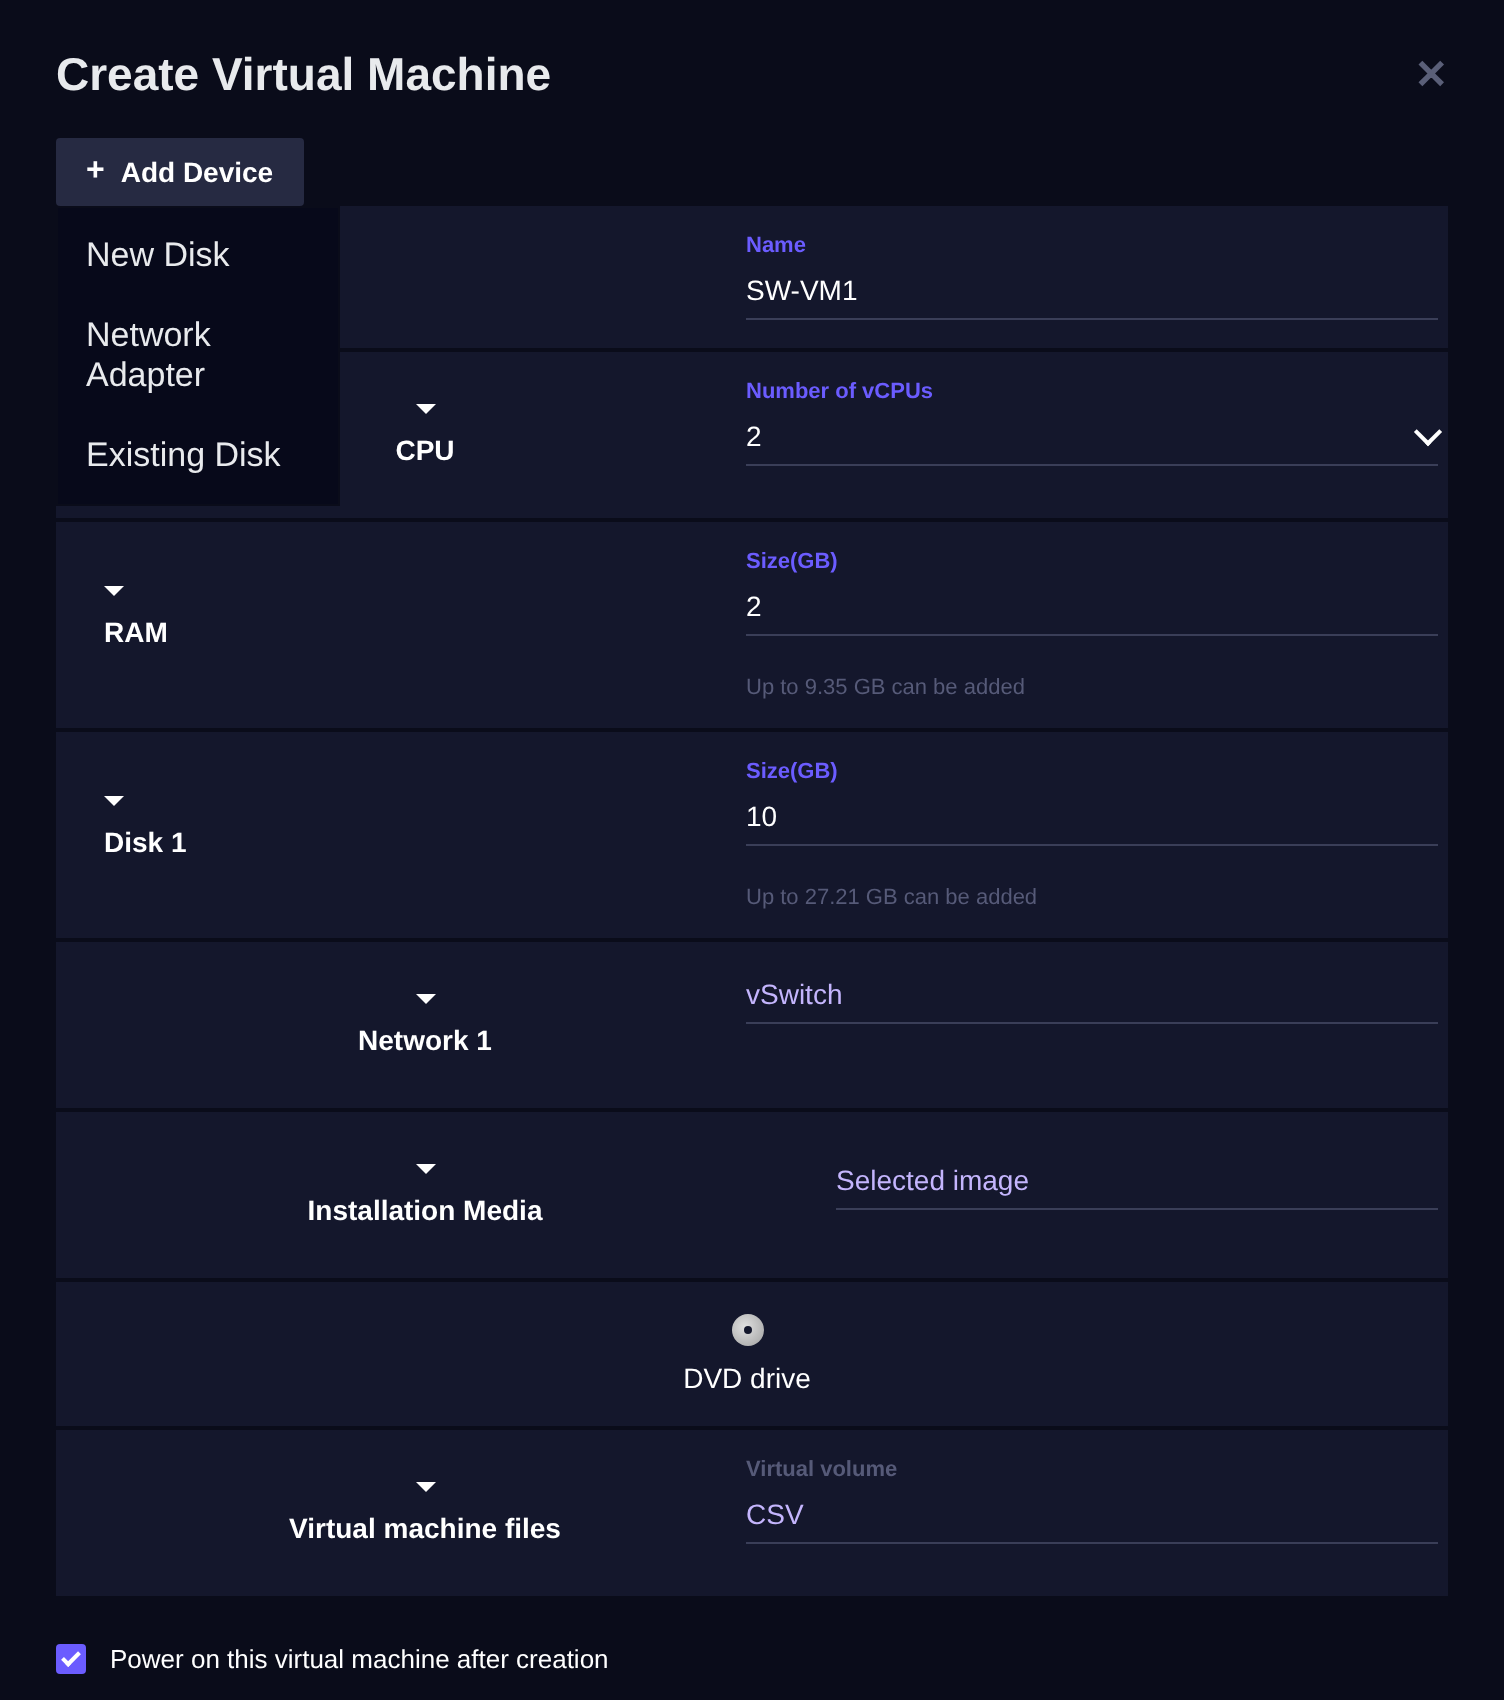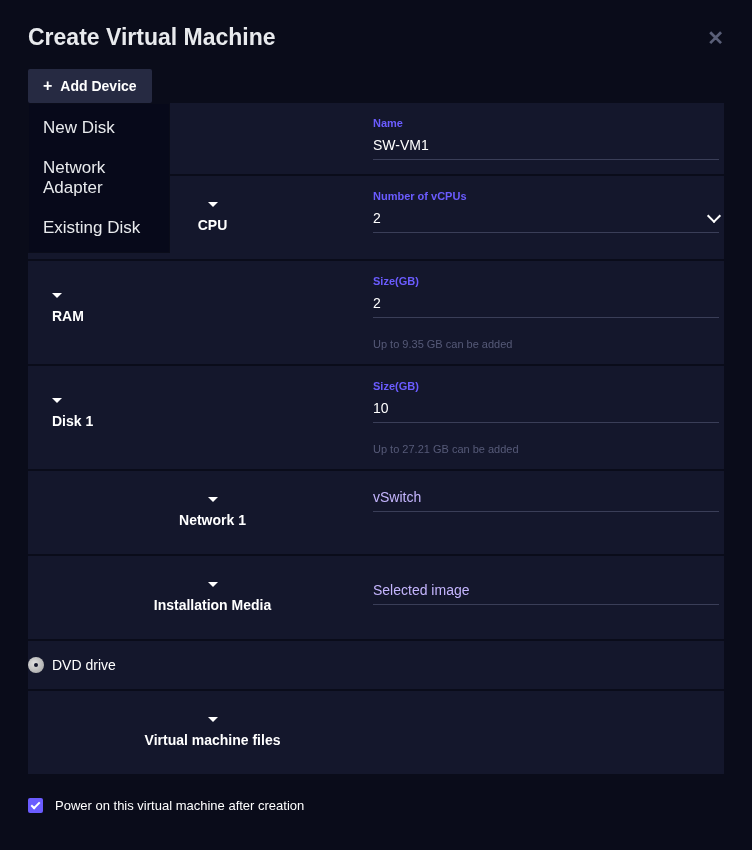--- a/index.html
+++ b/index.html
@@ -155,20 +155,21 @@
       color: #565a78;
       margin-top: 20px;
     }
     .boot-device {
       display: flex;
       align-items: center;
       gap: 8px;
       font-size: 14px;
       color: #fff;
       padding: 2px 0;
+      flex-direction: column;
     }
     .disc-icon {
       width: 16px;
       height: 16px;
       border-radius: 50%;
       background: radial-gradient(circle at 40% 40%, #e0e0e0 0%, #a0a0a0 100%);
       position: relative;
       flex-shrink: 0;
     }
     .disc-icon::after {
@@ -314,39 +315,43 @@
       <div class="section-right">
         <div class="field-value placeholder">vSwitch</div>
       </div>
     </div>
 
     <div class="section">
       <div class="section-left">
         <div class="caret"></div>
         <div class="section-name">Installation Media</div>
       </div>
-      <div class="section-right" style="padding-top:22px;">
+      <div class="section-right" style="padding-top:22px;margin-left:45px;">
         <div class="field-value placeholder">Selected image</div>
       </div>
     </div>
 
     <div class="section">
       <div class="section-right">
         <div class="boot-device">
           <div class="disc-icon"></div>
           <span>DVD drive</span>
         </div>
       </div>
     </div>
 
     <div class="section">
       <div class="section-left">
         <div class="caret"></div>
         <div class="section-name">Virtual machine files</div>
       </div>
+      <div class="section-right">
+        <div class="field-label muted">Virtual volume</div>
+        <div class="field-value placeholder">CSV</div>
+      </div>
     </div>
 
   </div>
 
   <div class="footer-check">
     <div class="checkbox">
       <div class="check-mark"></div>
     </div>
     <div class="check-label">Power on this virtual machine after creation</div>
   </div>

